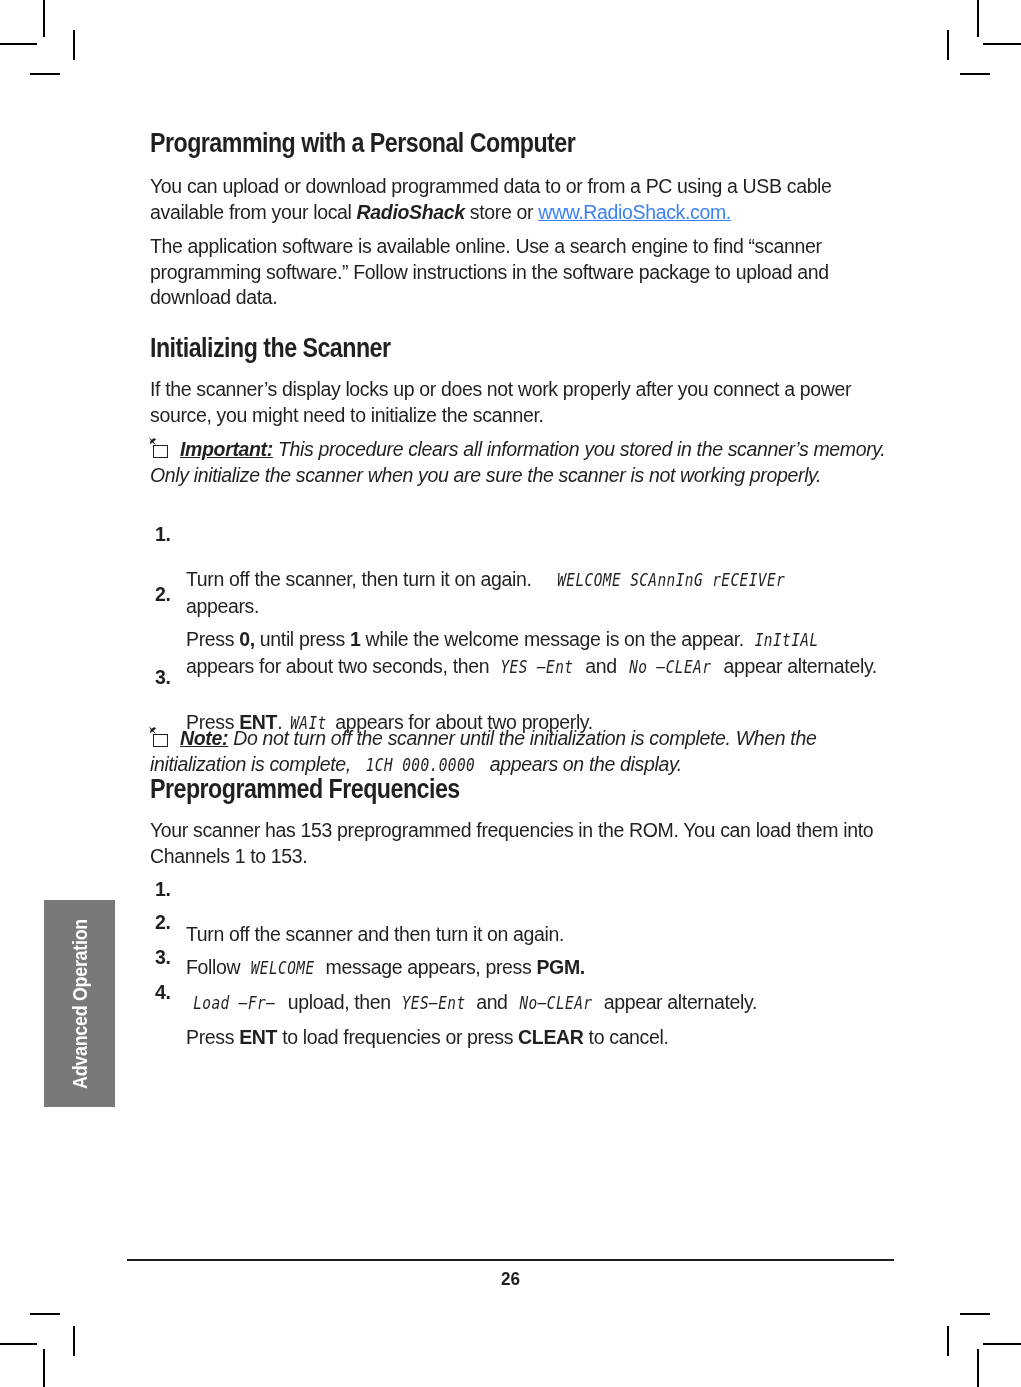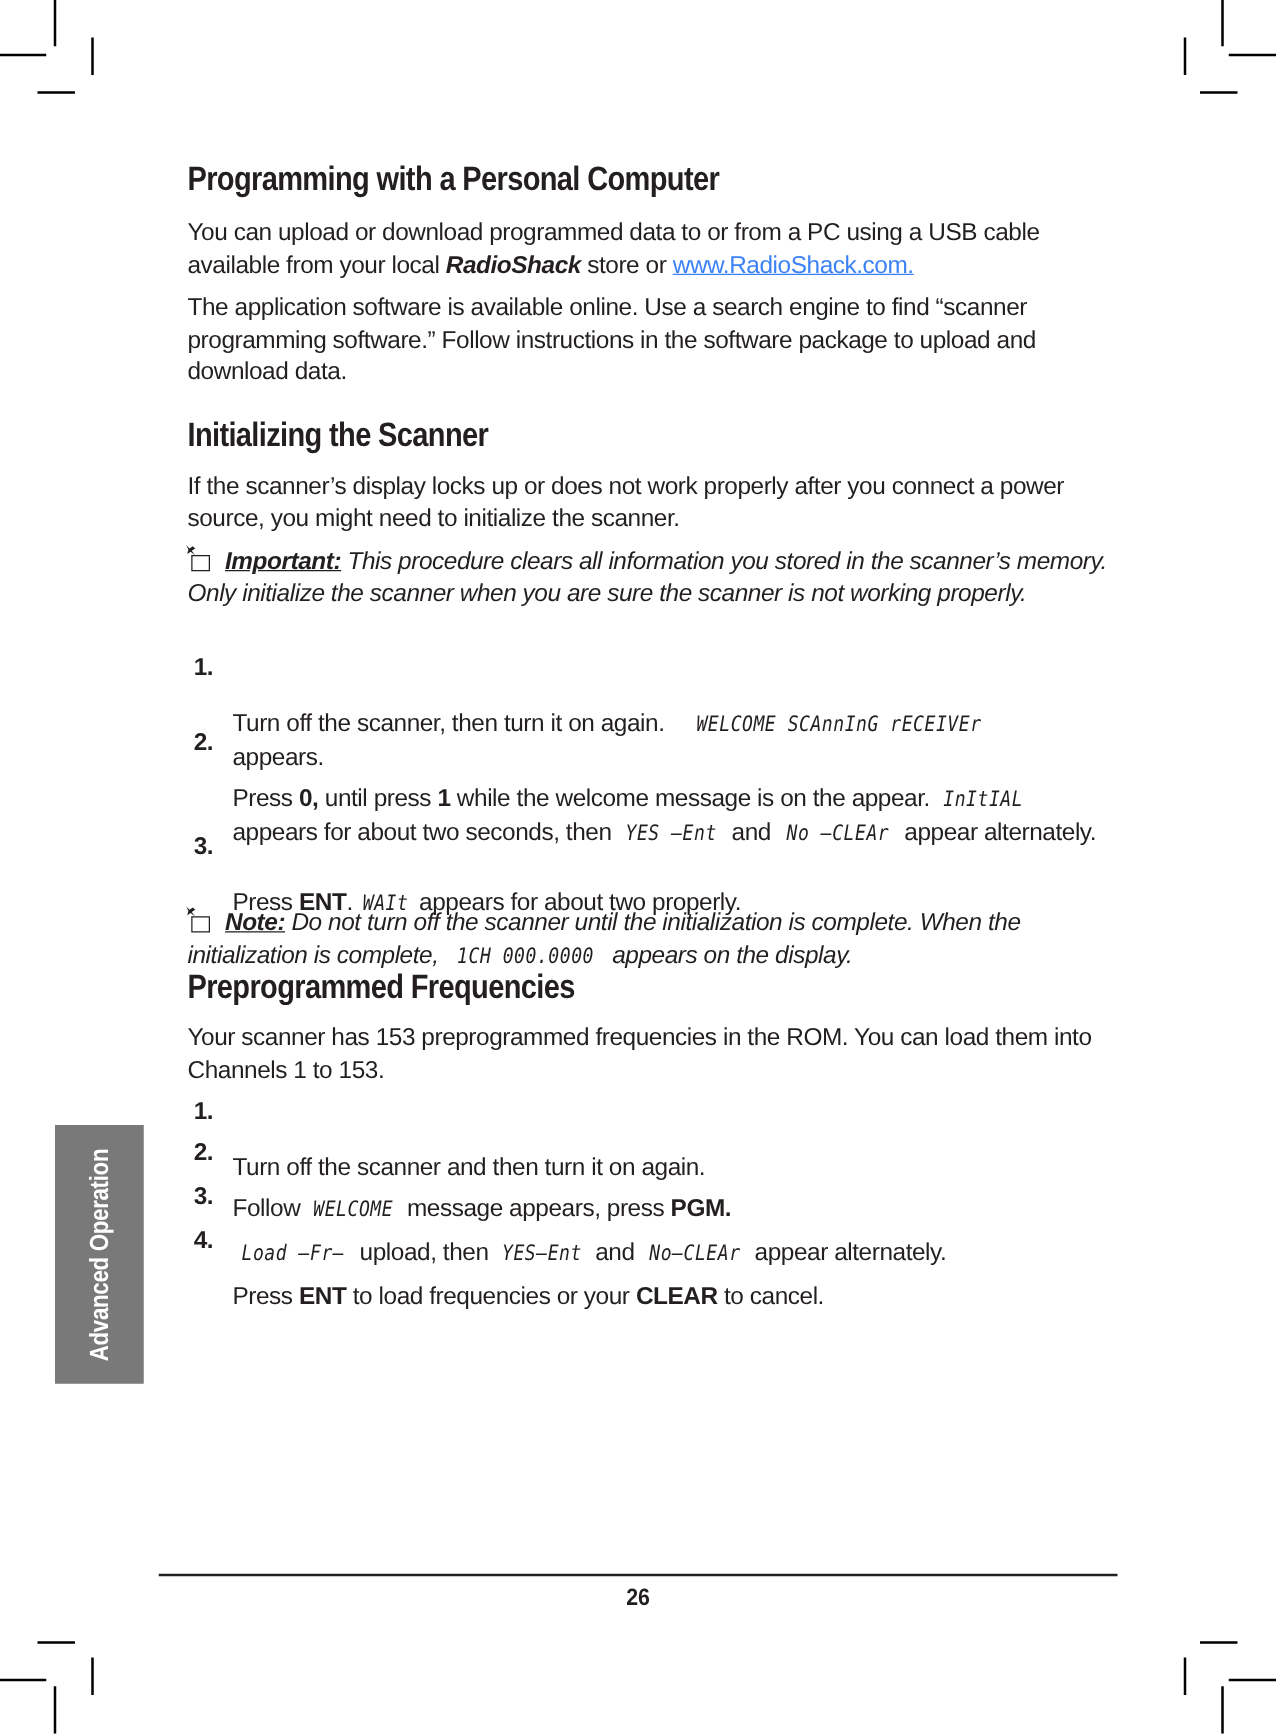--- a/index.html
+++ b/index.html
@@ -101,21 +101,21 @@
   <div class="step" style="top:910px">
     <span class="num">2.</span>
     <span class="txt"><span>Follow </span><span class="lcd">WELCOME</span><span> message appears, press </span><b>PGM.</b></span>
   </div>
   <div class="step" style="top:945px">
     <span class="num">3.</span>
     <span class="txt"><span class="lcd">Load –Fr–</span><span> upload, then </span><span class="lcd">YES—Ent</span><span> and </span><span class="lcd">No—CLEAr</span><span> appear alternately.</span></span>
   </div>
   <div class="step" style="top:980px">
     <span class="num">4.</span>
-    <span class="txt"><span>Press </span><b>ENT</b><span> to load frequencies or your </span><b>CLEAR</b><span> to cancel.</span></span>
+    <span class="txt"><span>Press </span><b>ENT</b><span> to load frequencies or press </span><b>CLEAR</b><span> to cancel.</span></span>
   </div>
 </div>
 
 <div class="sidetab">
   <span>Advanced Operation</span>
 </div>
 
 <div class="footer-rule"></div>
 <div class="pagenum">26</div>
 

